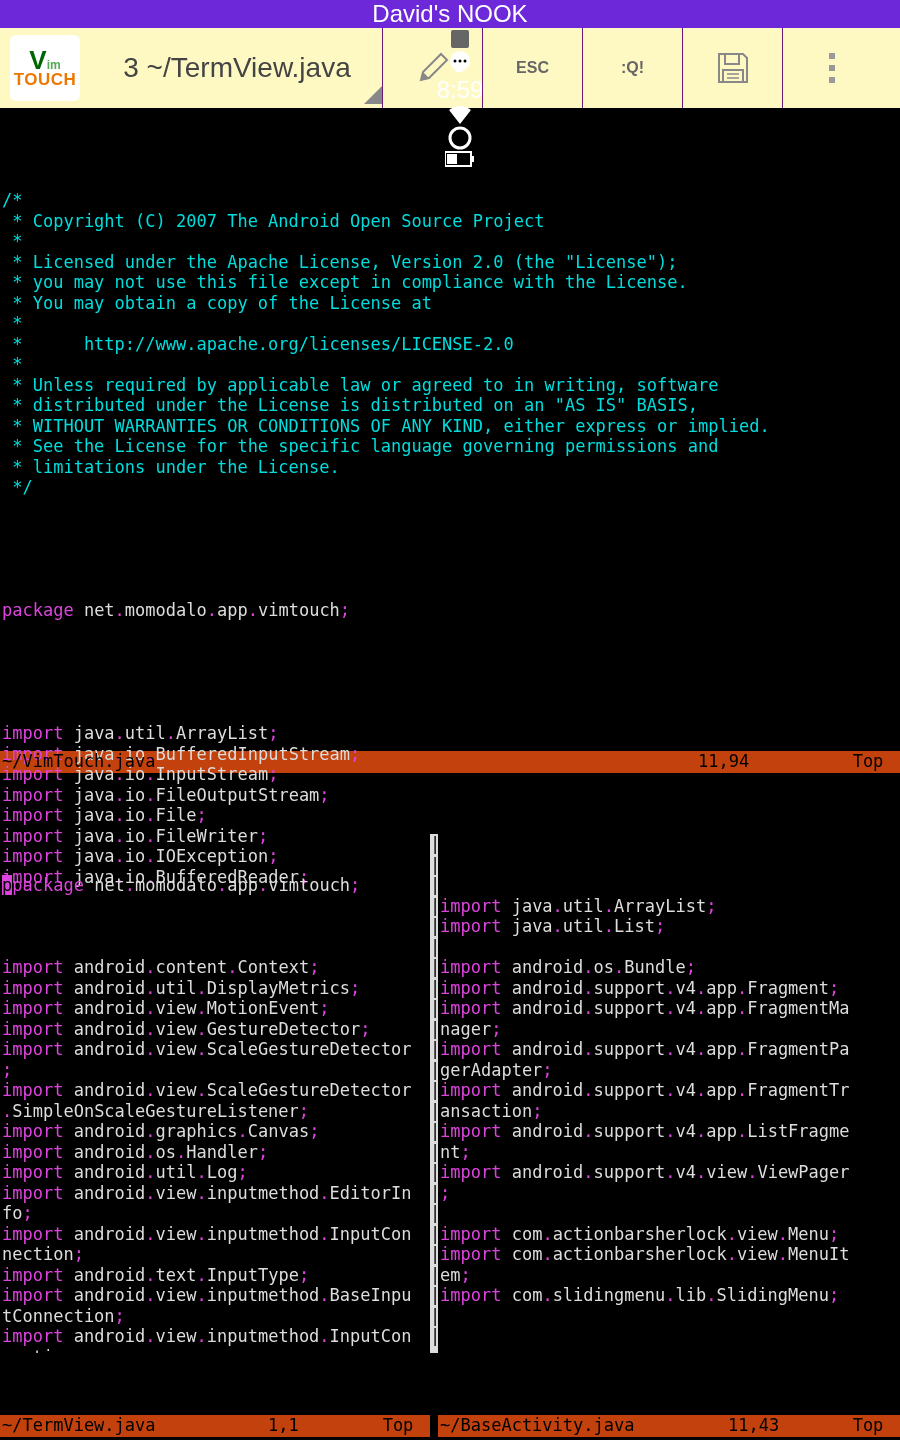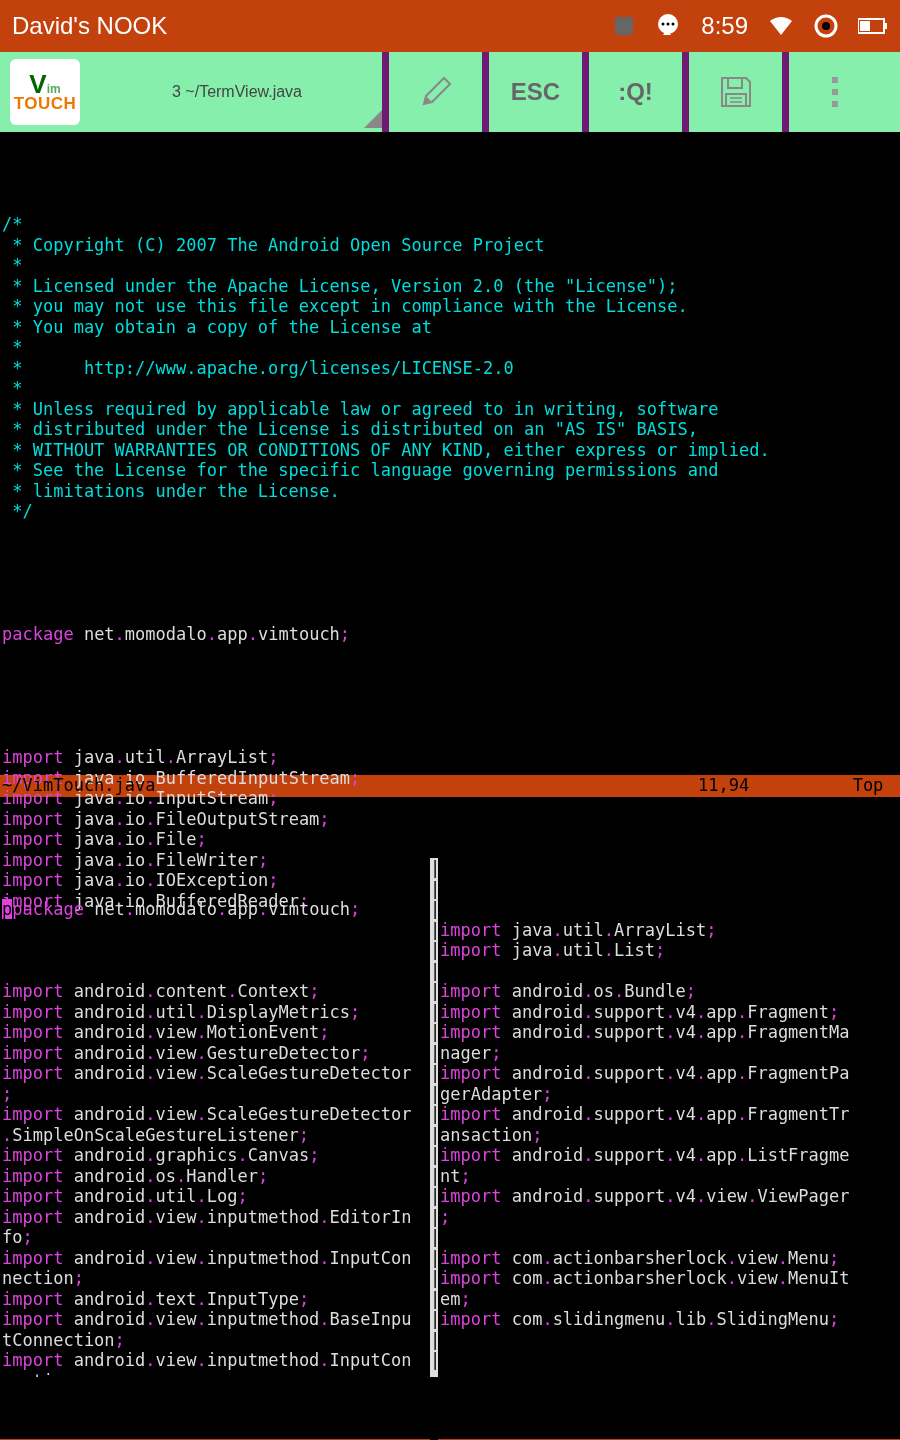--- a/index.html
+++ b/index.html
@@ -1,28 +1,28 @@
 <!DOCTYPE html>
 <html><head>
 <meta charset="utf-8">
 <style>
 * { margin:0; padding:0; box-sizing:border-box; }
 html,body { width:900px; height:1440px; background:#000; font-family:monospace; overflow:hidden; }
-.statusbar { height:52px; background:#c2410c; color:#fff; display:flex; align-items:center; padding:0 12px; font-family:sans-serif; font-size:24px; }
+.statusbar { height:28px; background:#6d28d9; color:#fff; display:flex; align-items:center; padding:0 12px; font-family:sans-serif; font-size:24px;flex-direction:column; }
 .statusbar .device { flex:0 0 auto; }
 .statusbar .spacer { flex:1; }
 .statusbar .sb-icon { margin-left:20px; display:inline-flex; align-items:center; }
-.appbar { height:80px; background:#86efac; display:flex; align-items:center; font-family:sans-serif; }
+.appbar { height:80px; background:#fef9c3; display:flex; align-items:center; font-family:sans-serif; }
 .appbar .logo { width:70px; height:66px; margin-left:10px; background:#fff; border-radius:6px; display:flex; flex-direction:column; align-items:center; justify-content:center; font-weight:bold; }
 .appbar .logo .v { color:#060; font-size:26px; line-height:22px; }
 .appbar .logo .im { color:#5a5; font-size:12px; line-height:10px; }
 .appbar .logo .touch { color:#e70; font-size:17px; line-height:14px; letter-spacing:0.5px; }
-.appbar .tabarea { flex:0 0 290px; display:flex; align-items:center; justify-content:center; margin-left:12px; color:#444; font-size:16px; position:relative; height:100%; }
+.appbar .tabarea { flex:0 0 290px; display:flex; align-items:center; justify-content:center; margin-left:12px; color:#444; font-size:28px; position:relative; height:100%; }
 .appbar .tabarea .tri { position:absolute; right:0; bottom:4px; width:0; height:0; border-left:18px solid transparent; border-bottom:18px solid #888; }
-.appbar .act { flex:0 0 100px; height:100%; display:flex; align-items:center; justify-content:center; border-left:7px solid #701a75; color:#666; font-size:24px; }
+.appbar .act { flex:0 0 100px; height:100%; display:flex; align-items:center; justify-content:center; border-left:1px solid #701a75; color:#666; font-size:16px; }
 .appbar .act.txt { font-weight:bold; }
 .editor { background:#000; font-family:"DejaVu Sans Mono","Menlo","Consolas",monospace; font-size:17px; line-height:20.5px; white-space:pre; color:#ddd; }
 .top-pane { height:540px; padding:0 2px; }
 .status-line { background:#c2410c; color:#000; height:22px; font-size:17px; display:flex; align-items:center; padding:0 2px; font-family:"DejaVu Sans Mono",monospace; }
 .status-line .fname { flex:1; }
 .status-line .pos { width:140px; }
 .status-line .loc { width:60px; text-align:center; }
 .splits { display:flex; height:519px; }
 .split-left { width:430px; padding:0 2px; overflow:hidden; }
 .vsep { width:8px; background:#ddd; height:100%; display:flex; flex-direction:column; }

